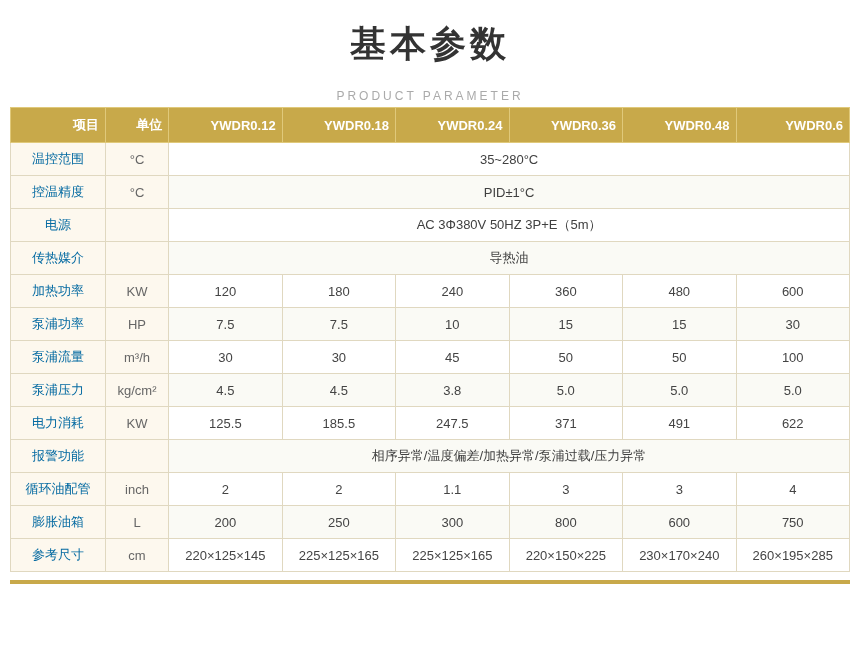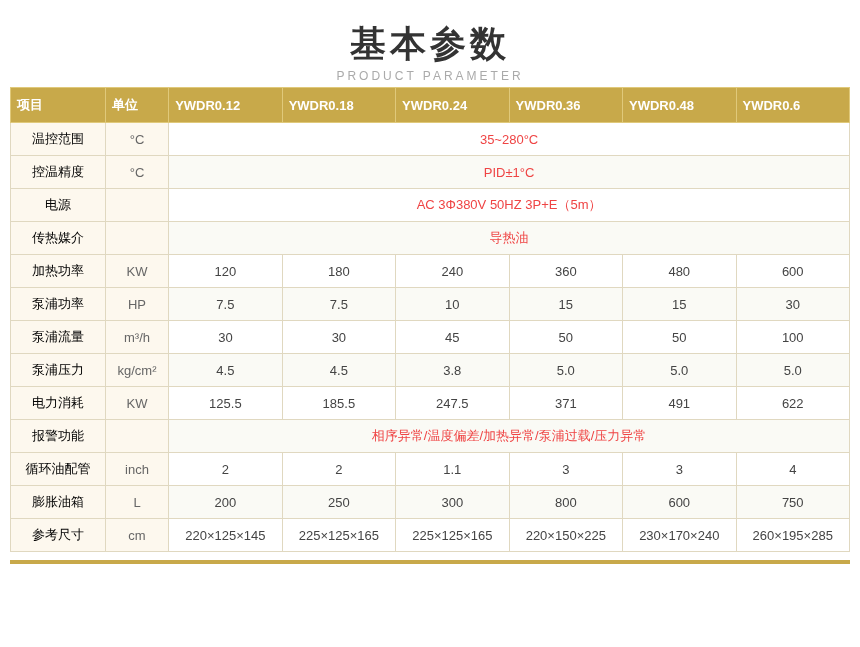--- a/index.html
+++ b/index.html
@@ -11,69 +11,69 @@
       display: flex;
       flex-direction: column;
       align-items: center;
       padding: 20px 10px 20px 10px;
     }
     .page-title {
       font-size: 36px;
       font-weight: bold;
       color: #333;
       letter-spacing: 4px;
-      margin-bottom: 0;
+      margin-bottom: 20px;
     }
     .page-subtitle {
       font-size: 12px;
       color: #aaa;
       letter-spacing: 3px;
       margin-bottom: 4px;
     }
     table {
       width: 840px;
       border-collapse: collapse;
       font-size: 13px;
     }
     thead tr th {
       background: #c8a94a;
       color: #fff;
       font-weight: bold;
       padding: 8px 6px;
-      text-align: left;
+      text-align: right;
       border: 1px solid #e0c97a;
     }
     thead tr th:first-child,
     thead tr th:nth-child(2) {
       color: #fff;
     }
     tbody tr td {
       border: 1px solid #e0d8c0;
       padding: 7px 6px;
       text-align: center;
       color: #444;
     }
     tbody tr td:first-child {
       text-align: center;
       font-weight: 500;
-      color: #000000;
+      color: #0369a1;
       background: #fdf8ee;
     }
     tbody tr td:nth-child(2) {
       color: #666;
       background: #fdf8ee;
     }
     tbody tr:nth-child(odd) td:not(:first-child):not(:nth-child(2)) {
       background: #fff;
     }
     tbody tr:nth-child(even) td:not(:first-child):not(:nth-child(2)) {
       background: #fafaf5;
     }
     .span-all {
-      color: #ef4444;
+      color: #404040;
       margin-left: 8px;
     }
     .bottom-bar {
       width: 840px;
       height: 4px;
       background: #c8a94a;
       margin-top: 8px;
     }
   </style>
 </head>

